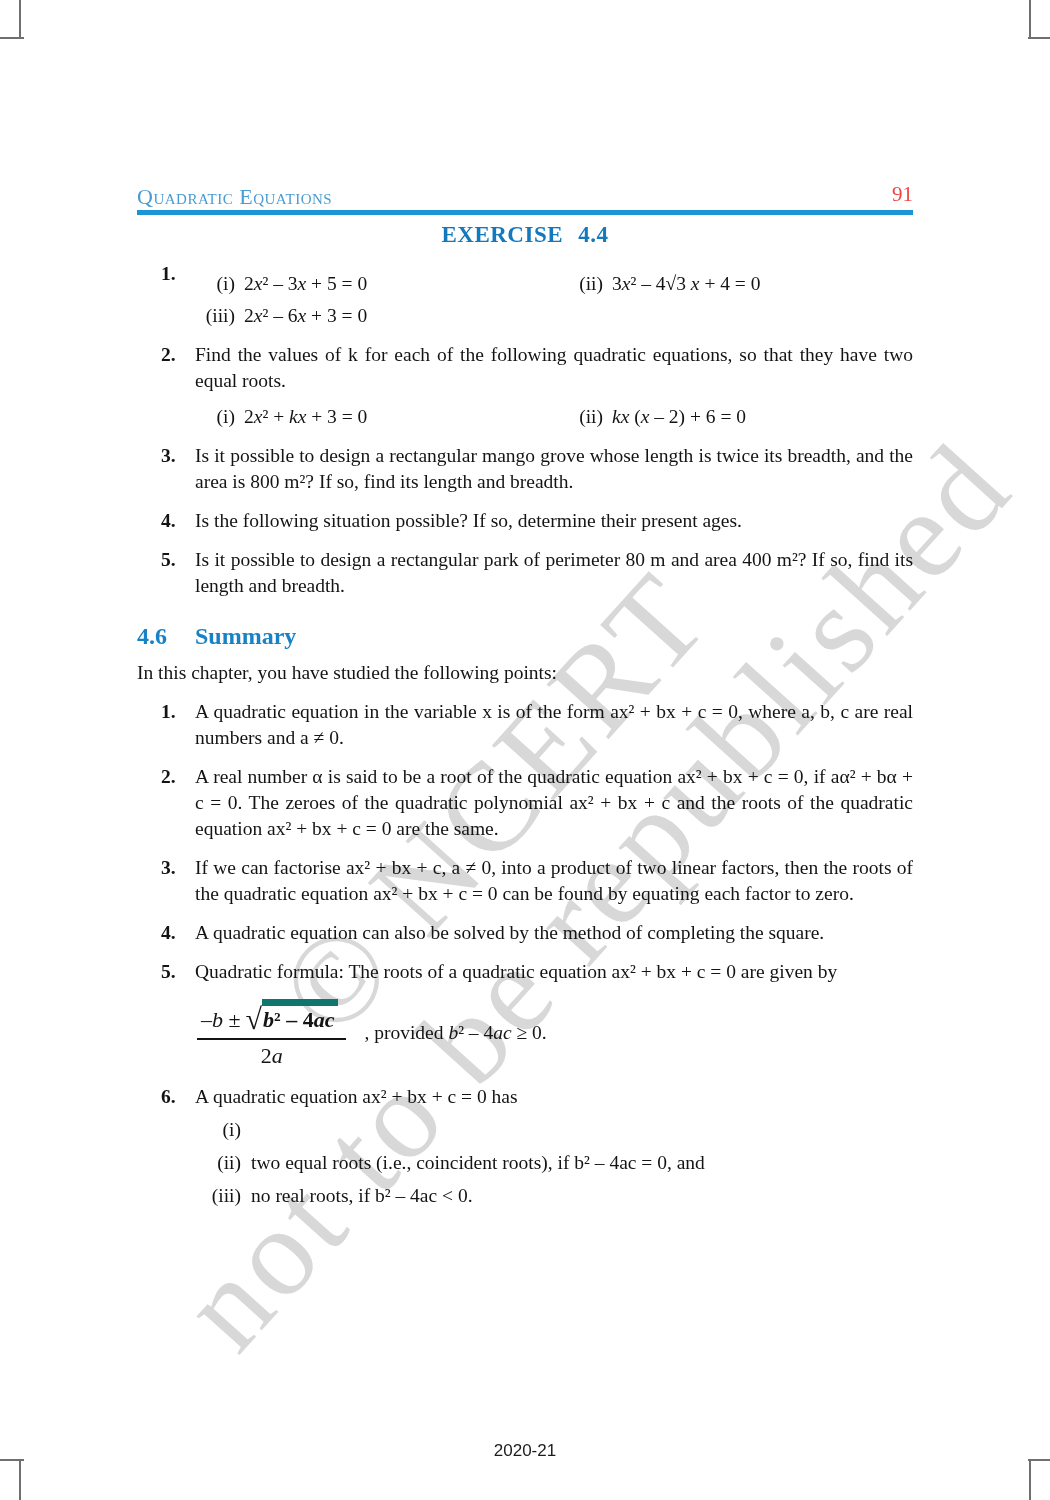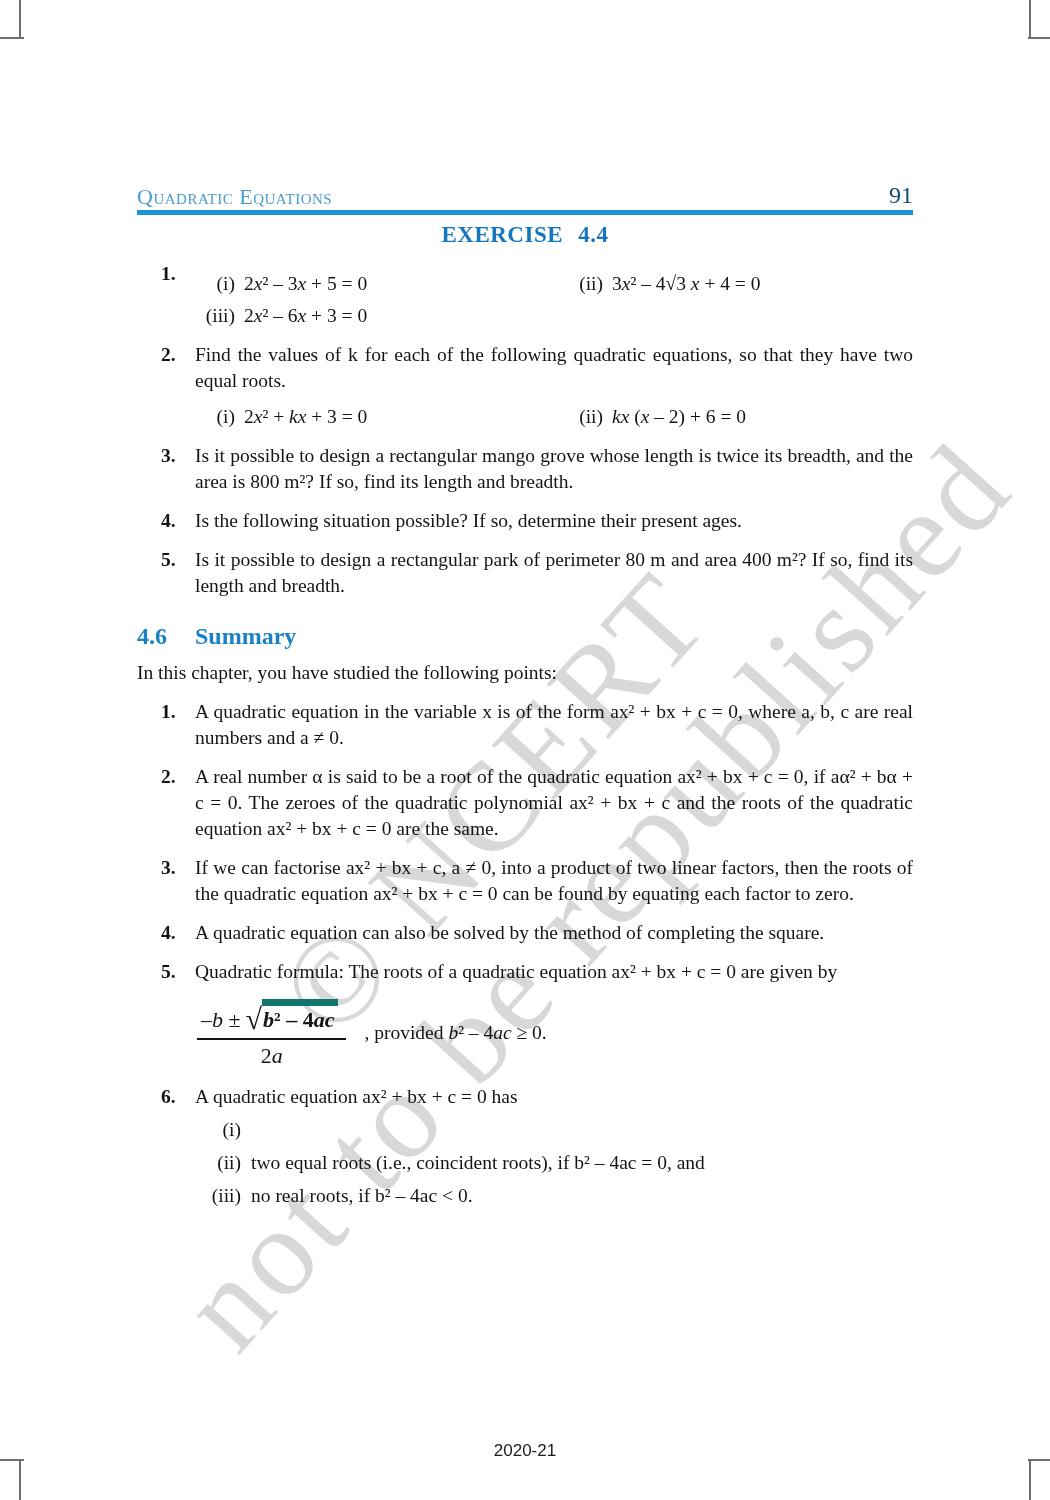--- a/index.html
+++ b/index.html
@@ -26,21 +26,21 @@
     color:#d8d8d8; font-size:126px; line-height:138px;
     letter-spacing:5px; pointer-events:none;
   }
 
   .running-head {
     position:absolute; left:137px; top:184px; z-index:1;
     font-variant:small-caps; font-size:22px; color:#4a9bd0; letter-spacing:0.5px;
   }
   .page-number {
     position:absolute; right:137px; top:182px; z-index:1;
-    font-size:24px; color:#0c4a6e;
+    font-size:21px; color:#ef4444;
   }
   .head-rule {
     position:absolute; left:137px; top:210px; width:776px; height:5px;
     background:#1d95d4; z-index:1;
   }
 
   .content { position:absolute; left:137px; top:220px; width:776px; z-index:1; }
 
   .exercise-title {
     text-align:center; color:#1478be; font-weight:bold; font-size:23px;

